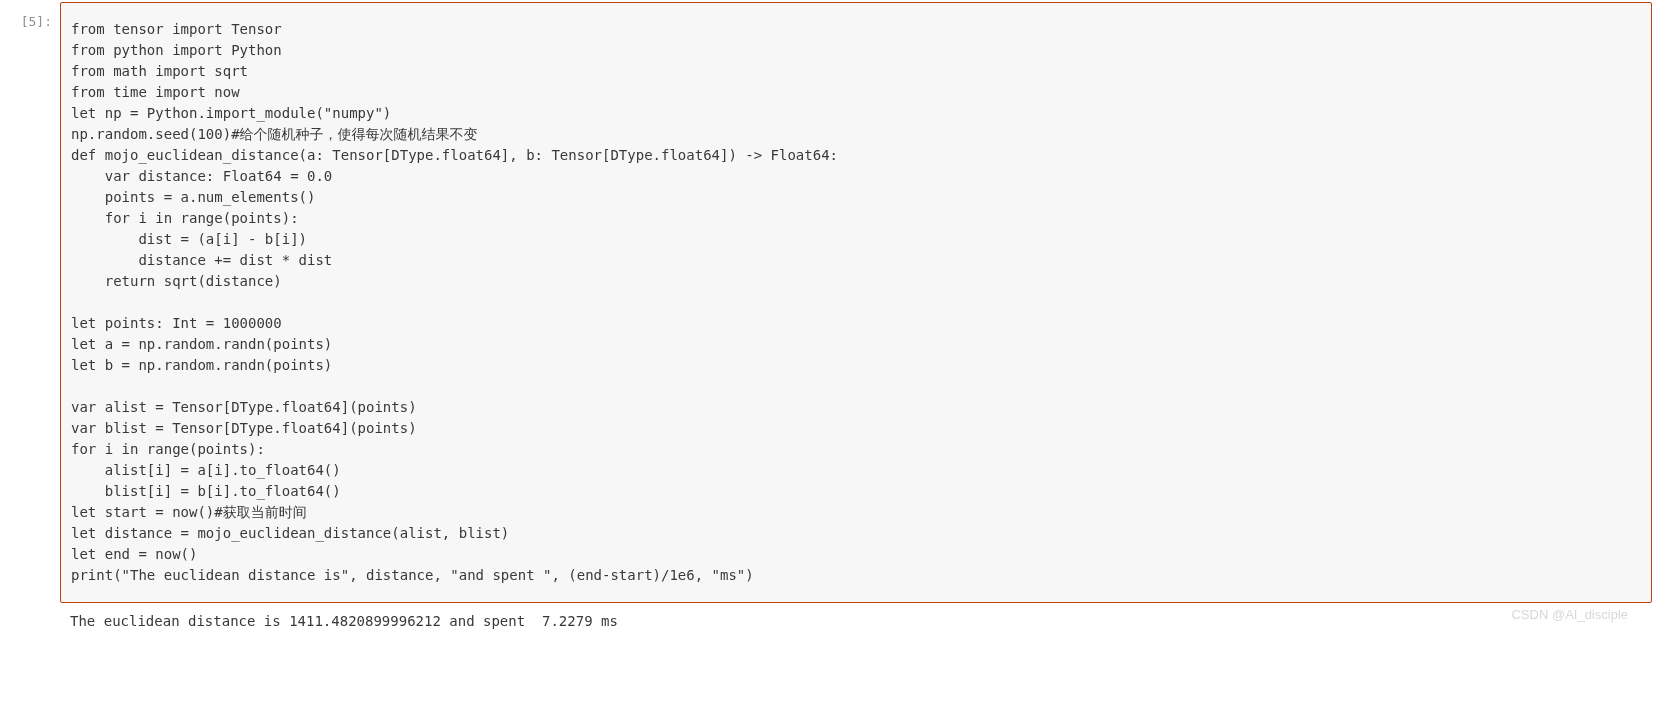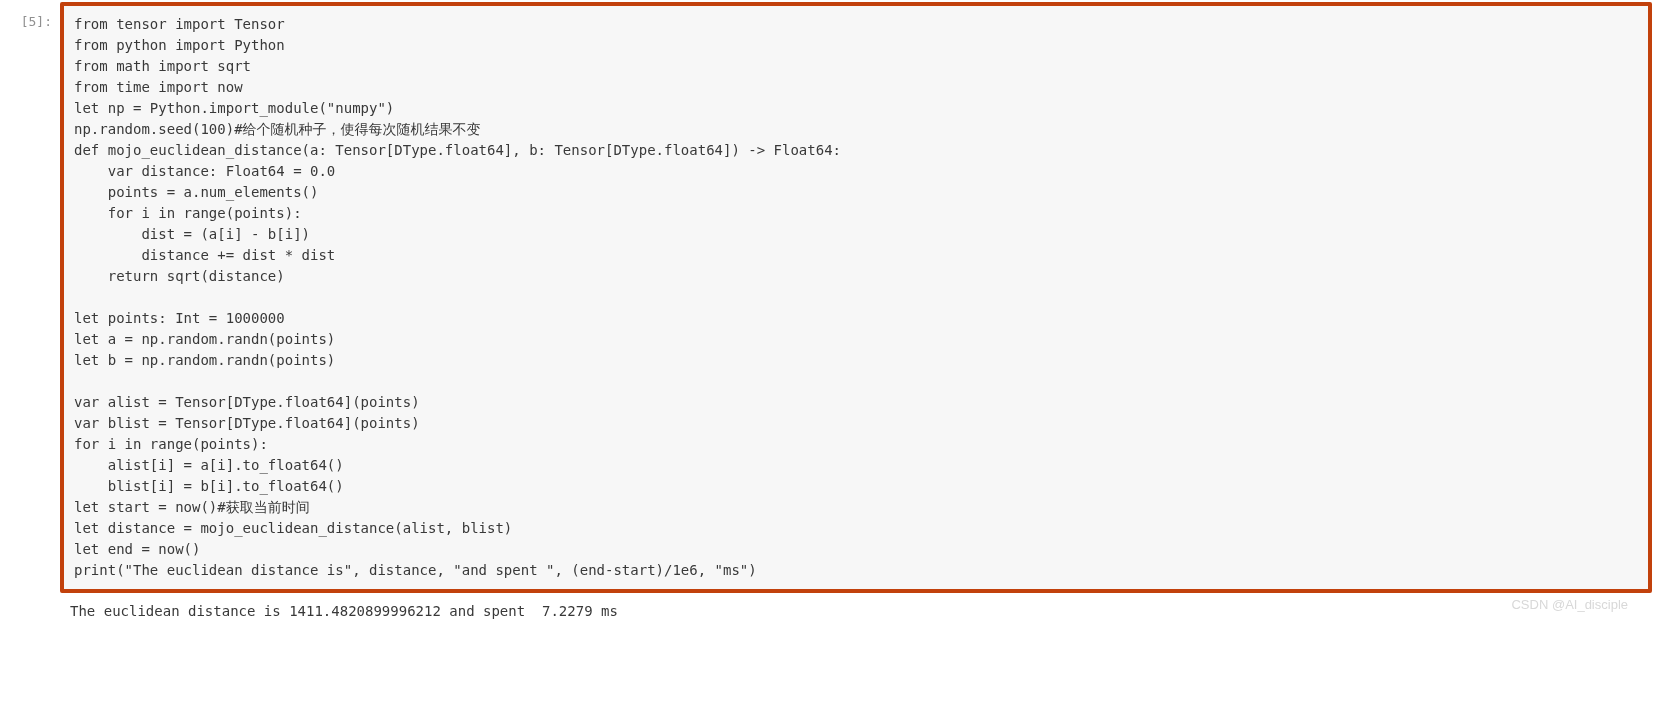--- a/index.html
+++ b/index.html
@@ -25,23 +25,23 @@
       min-width: 58px;
       padding: 10px 8px 0 0;
       text-align: right;
       color: #909090;
       font-size: 13px;
       font-family: "Consolas", "DejaVu Sans Mono", monospace;
     }
     .input-area {
       flex: 1;
       background: #f7f7f7;
-      border: 4px solid #c2410c;
+      border: 1px solid #c2410c;
       border-radius: 2px;
-      padding: 8px 10px;
+      padding: 16px 10px;
     }
     .code-block {
       font-family: "Consolas", "DejaVu Sans Mono", "Menlo", monospace;
       font-size: 14px;
       color: #393939;
       white-space: pre;
       line-height: 1.5;
     }
     .output-row {
       display: flex;

